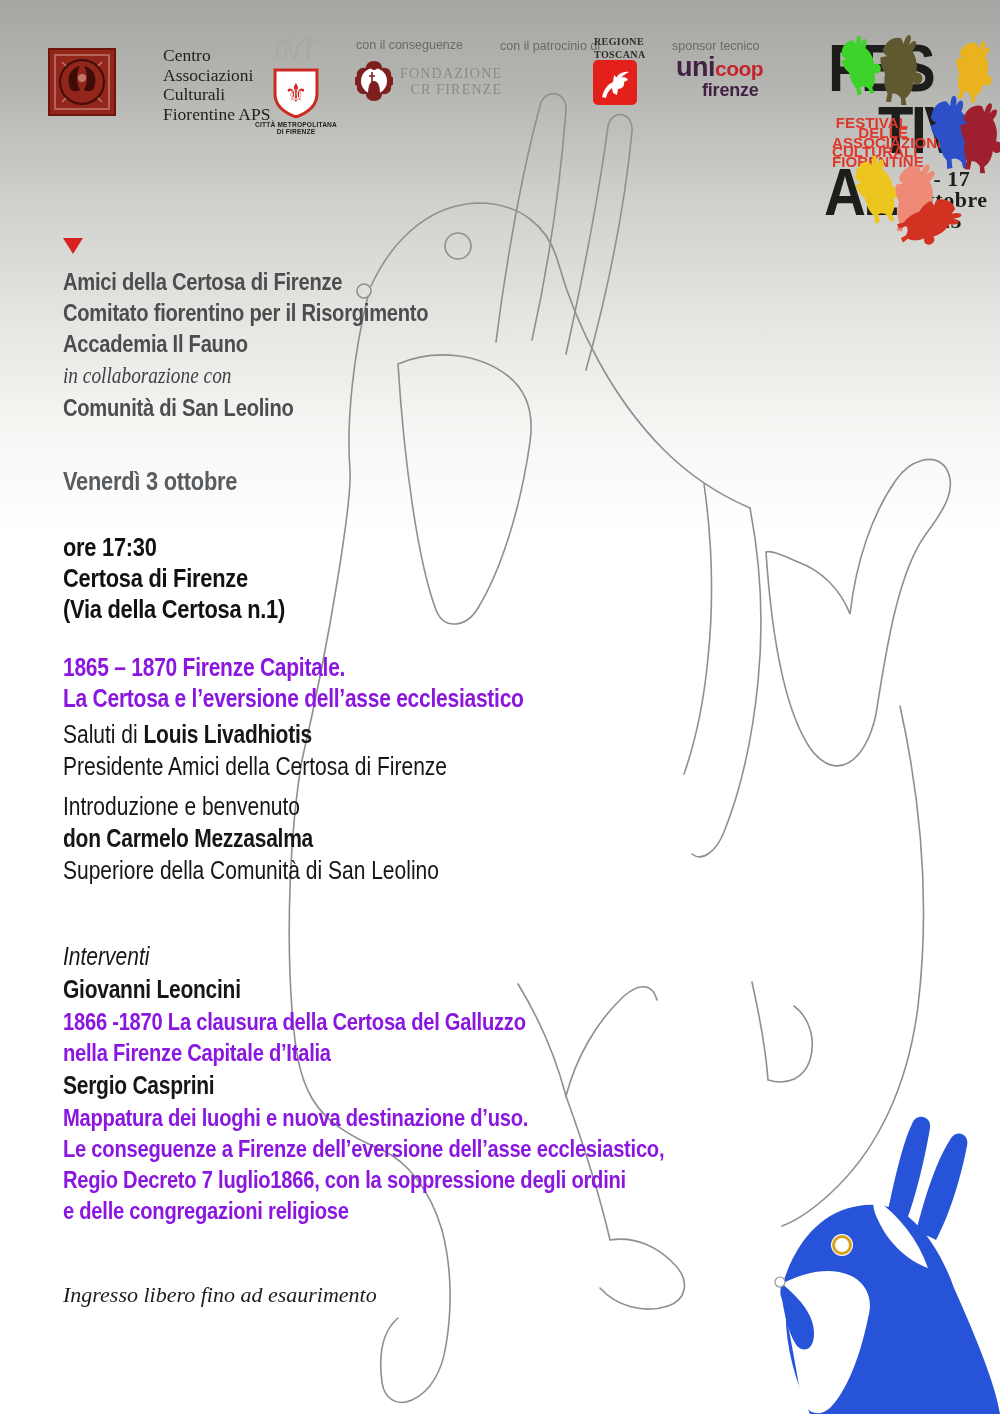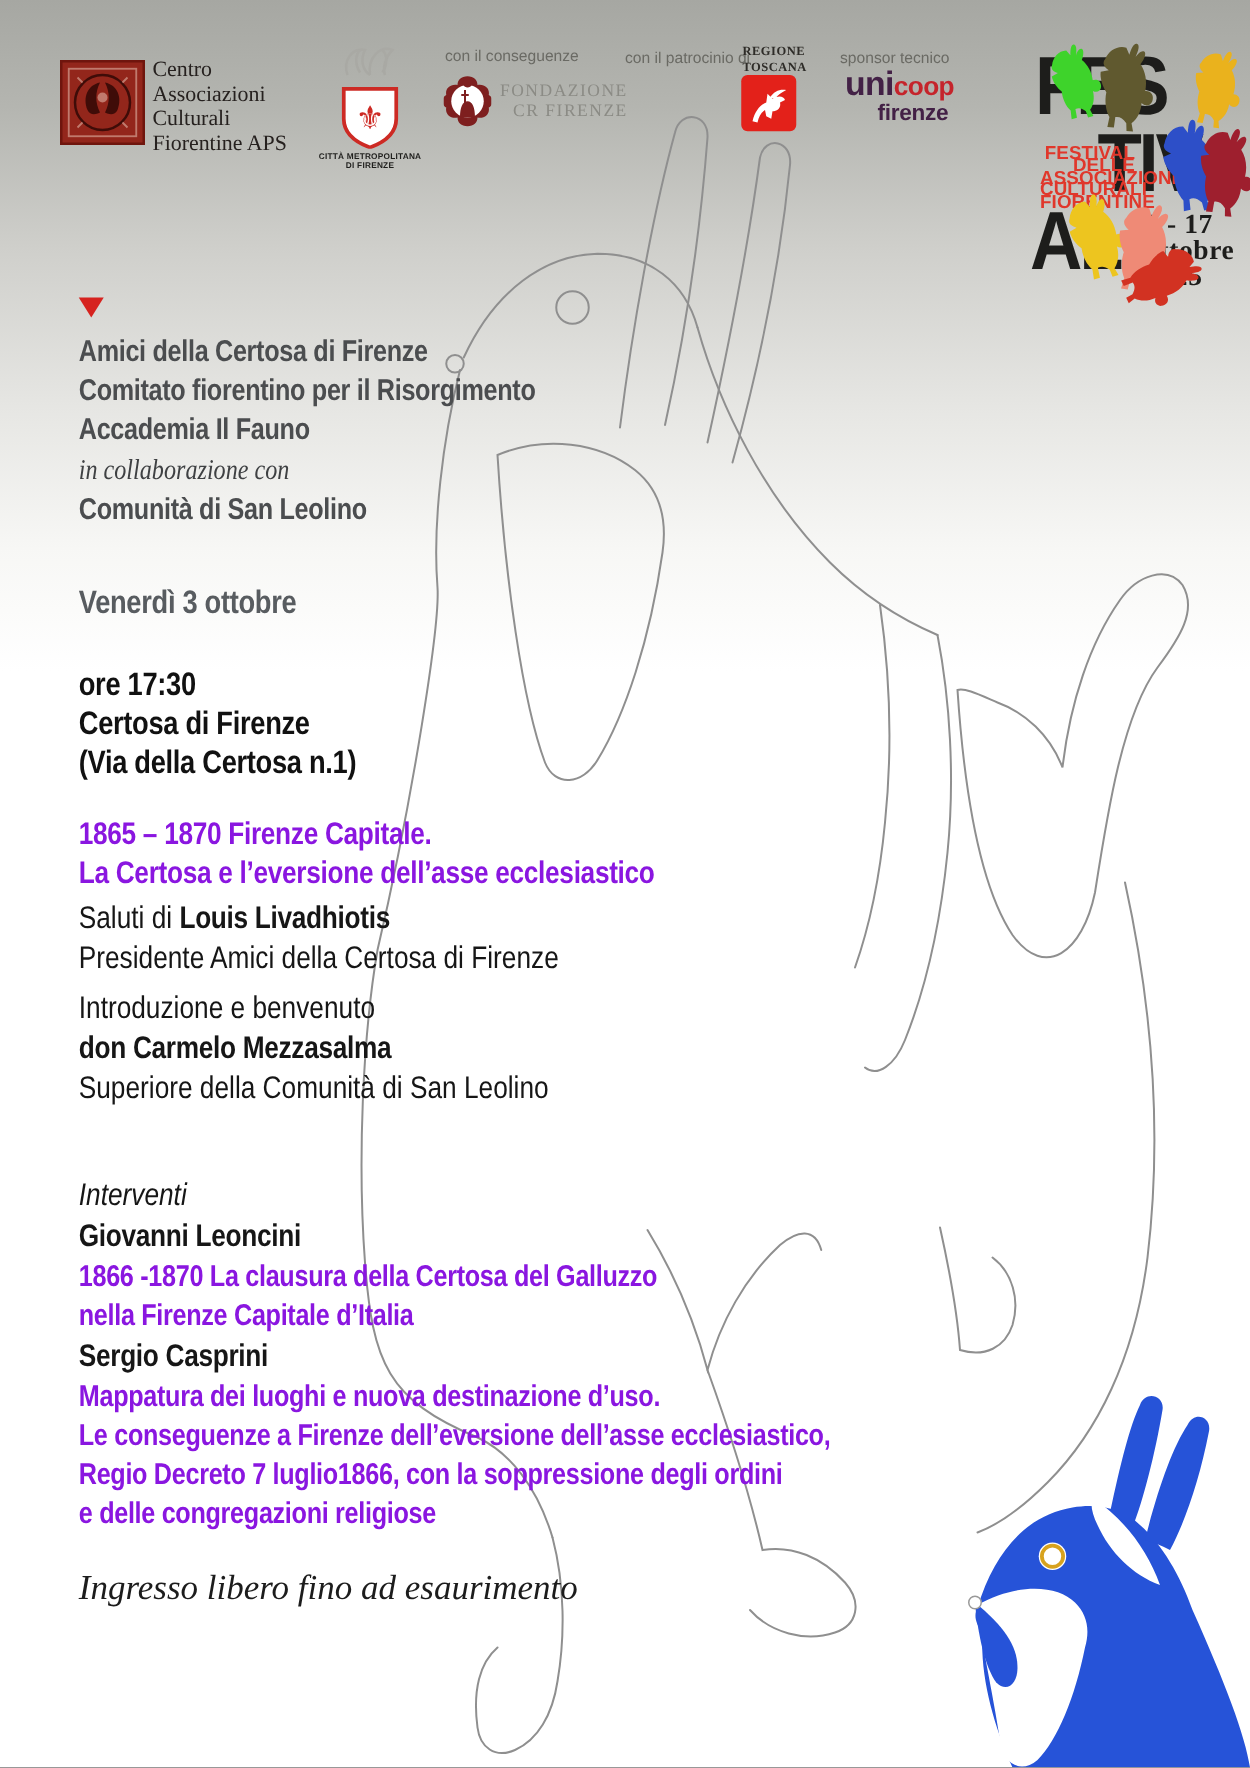--- a/index.html
+++ b/index.html
@@ -6,21 +6,21 @@
   .poster{
     position:relative; width:1000px; height:1414px; margin:0 auto; overflow:hidden;
     background:linear-gradient(180deg,#a6a7a2 0%,#b4b5b0 6%,#cfcfcb 14%,#e6e6e3 23%,#f7f7f5 31%,#ffffff 38%,#ffffff 100%);
     font-family:"Liberation Sans",sans-serif; color:var(--dark-text,#1a1a1a);
   }
   .abs{position:absolute;}
   .cond{transform:scaleX(.84); transform-origin:0 0; white-space:nowrap;}
   .sans-b{font-weight:bold; letter-spacing:-.3px;}
   
   .kicker{font-size:12.5px; color:var(--gray-text,#6a6a64); letter-spacing:0;}
-  .centro-text{font-family:"Liberation Serif",serif; font-size:17.5px; line-height:19.5px; color:#26211f;}
+  .centro-text{font-family:"Liberation Serif",serif; font-size:17.5px; line-height:19.5px; color:#26211f;margin-left:41px;}
   .centro-emblem{width:68px;height:68px;}
   .citta{width:96px; text-align:center;}
   .citta-label{font-size:6.6px; line-height:7.4px; color:#1e1e1c; letter-spacing:.2px; font-weight:bold;}
   .fond-name{font-family:"Liberation Serif",serif; font-size:14px; line-height:16px; letter-spacing:1.2px; color:#8b8b85;text-align:right;}
   .reg-name{font-family:"Liberation Serif",serif; font-weight:bold; font-size:10px; line-height:12.5px; color:#2e2c28; letter-spacing:.4px;}
   .reg-box{width:44px;height:45px;border-radius:5px;background:#e3211a; display:flex;align-items:center;justify-content:center;}
   .coop-uni{font-weight:bold;font-size:27px;color:#432146;letter-spacing:-.5px;}
   .coop-coop{font-weight:bold;font-size:21px;color:#c5242b;letter-spacing:-.5px;}
   .coop-city{font-weight:bold;font-size:18px;color:#432146; margin-left:26px; margin-top:-3px; letter-spacing:-.2px;}
   
@@ -37,21 +37,21 @@
        border-top:16px solid var(--accent-red,#d6231f);}
   .org{font-size:24px; line-height:31px; color:var(--organizer-gray,#4b4d4f);}
   .serif-it{font-family:"Liberation Serif",serif; font-style:italic; font-weight:normal; letter-spacing:0;}
   .collab-intro{font-size:23px; line-height:33px; color:#3f4143;}
   .date-line{font-size:26px; color:var(--date-gray,#585c60);}
   .event{font-size:26px; line-height:31px; color:#111;}
   .purple{color:var(--purple,#8a16e0);}
   .title{font-size:25px; line-height:31px;}
   .blk{font-size:25px; line-height:32px; color:#161616;}
   .topic{font-size:24px; line-height:31px;}
-  .footer-note{font-family:"Liberation Serif",serif; font-style:italic; font-size:28px; line-height:37px; color:#1c1c1c;}
+  .footer-note{font-family:"Liberation Serif",serif; font-style:italic; font-size:22px; line-height:37px; color:#1c1c1c;margin-top:24px;}
   .nb{white-space:nowrap;}
 </style>
 </head>
 <body>
 
 <div class="poster">
 
   <svg width="0" height="0" style="position:absolute">
     <defs>
       <path id="donkey-sil" fill="currentColor" d="M14,34 C18,20 30,10 44,12 L50,22 C52,8 56,2 60,4 C64,6 63,14 60,24 C63,18 68,12 72,14 C76,16 74,26 69,34 C78,44 83,58 82,74 C90,72 97,78 95,88 C93,96 85,98 79,93 C80,106 76,118 68,126 L72,138 L62,139 L60,127 C54,120 48,118 42,120 L42,136 L32,137 L33,121 C26,112 22,98 23,84 C16,76 10,64 10,54 L22,50 C14,46 10,40 14,34 Z"></path>

